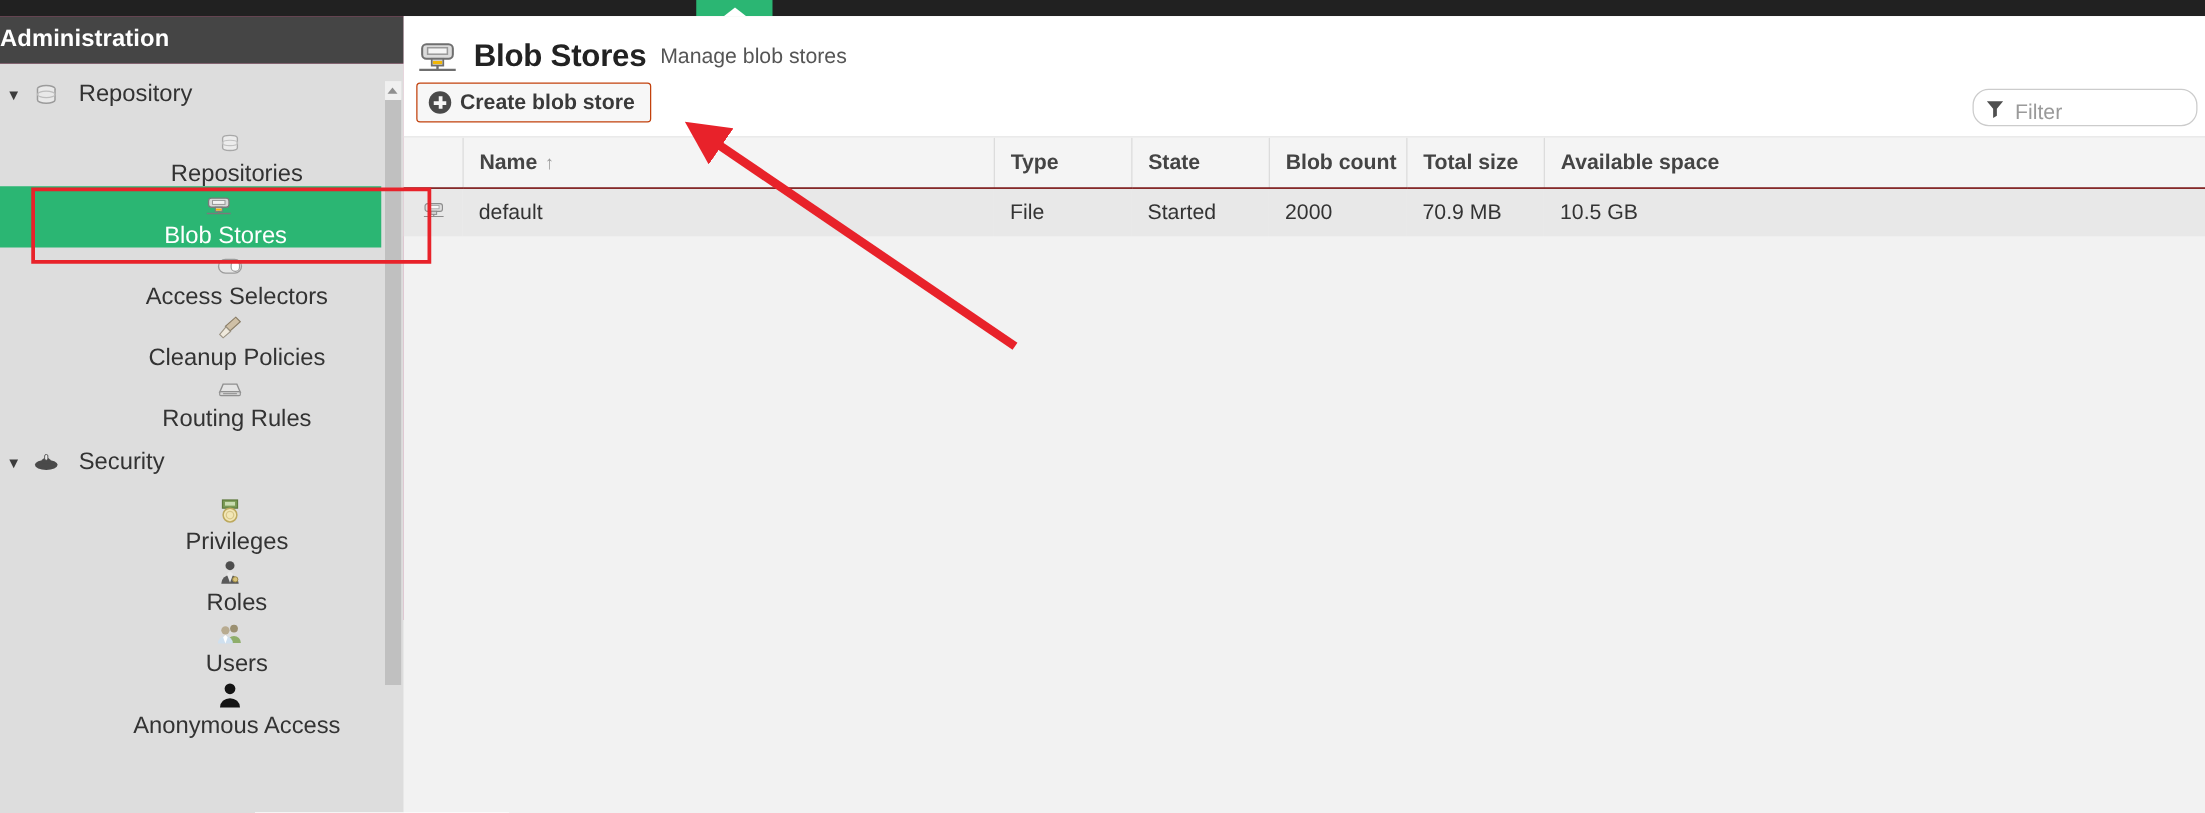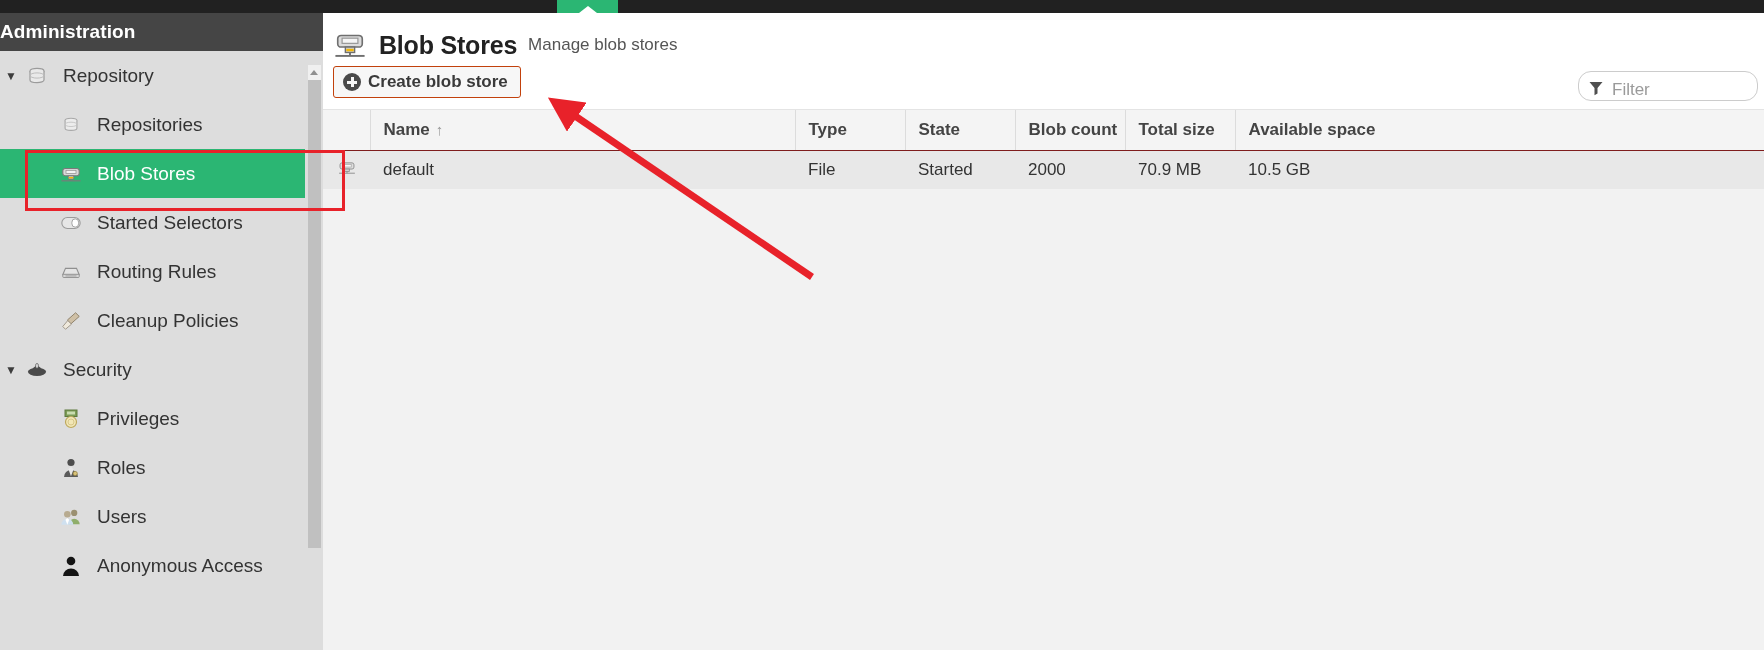--- a/index.html
+++ b/index.html
@@ -63,21 +63,21 @@
   .navrow {
     position: relative;
     height: 49px;
     display: flex;
     align-items: center;
     color: #333333;
     font-size: 19px;
     white-space: nowrap;
   }
   .navrow.group { padding-left: 0px; }
-  .navrow.child { padding-left: 56px; }
+  .navrow.child { padding-left: 56px; flex-direction: column; }
   .navrow.selected {
     background: #2bb673;
     color: #ffffff;
     width: 305px;
   }
 
   .twisty {
     width: 22px;
     display: inline-block;
     text-align: center;
@@ -297,42 +297,42 @@
         <span class="navlabel">Blob Stores</span>
       </div>
 
       <div class="navrow child">
         <span class="navicon">
           <svg width="22" height="18" viewBox="0 0 24 18">
             <rect x="2" y="3" width="20" height="12" rx="6" fill="#e6e6e6" stroke="#9b9b9b" stroke-width="1.2"></rect>
             <rect x="13" y="4.5" width="7.3" height="9" rx="3.6" fill="#ffffff" stroke="#9b9b9b" stroke-width="1"></rect>
           </svg>
         </span>
-        <span class="navlabel">Started Selectors</span>
+        <span class="navlabel">Access Selectors</span>
+      </div>
+
+      <div class="navrow child">
+        <span class="navicon">
+          <svg width="22" height="22" viewBox="0 0 24 24">
+            <path d="M17 3 L21 7 L12 15 L8 11 Z" fill="#cfc0a6" stroke="#8a7d66" stroke-width="1"></path>
+            <path d="M8.5 11.5 L12.5 15.5 L6 21 L3 18 Z" fill="#efe9dc" stroke="#9b9384" stroke-width="1"></path>
+          </svg>
+        </span>
+        <span class="navlabel">Cleanup Policies</span>
       </div>
 
       <div class="navrow child">
         <span class="navicon">
           <svg width="22" height="16" viewBox="0 0 24 16">
             <path d="M3 11 L6 4 h12 l3 7 z" fill="#e4e4e4" stroke="#8f8f8f" stroke-width="1.2"></path>
             <rect x="3" y="10.5" width="18" height="3.5" rx="1" fill="#d6d6d6" stroke="#8f8f8f" stroke-width="1"></rect>
             <line x1="6" y1="12.3" x2="18" y2="12.3" stroke="#9a9a9a" stroke-width="1"></line>
           </svg>
         </span>
         <span class="navlabel">Routing Rules</span>
-      </div>
-
-      <div class="navrow child">
-        <span class="navicon">
-          <svg width="22" height="22" viewBox="0 0 24 24">
-            <path d="M17 3 L21 7 L12 15 L8 11 Z" fill="#cfc0a6" stroke="#8a7d66" stroke-width="1"></path>
-            <path d="M8.5 11.5 L12.5 15.5 L6 21 L3 18 Z" fill="#efe9dc" stroke="#9b9384" stroke-width="1"></path>
-          </svg>
-        </span>
-        <span class="navlabel">Cleanup Policies</span>
       </div>
 
       <div class="navrow group">
         <span class="twisty">▼</span>
         <span class="navicon">
           <svg width="22" height="20" viewBox="0 0 24 22">
             <ellipse cx="12" cy="13" rx="10" ry="4.5" fill="#4a4a4a"></ellipse>
             <path d="M7.5 12 a4.5 5.5 0 0 1 9 0 z" fill="#4a4a4a"></path>
             <rect x="10.6" y="4" width="2.8" height="5" rx="1.2" fill="#ececec" stroke="#4a4a4a" stroke-width="0.8"></rect>
           </svg>

